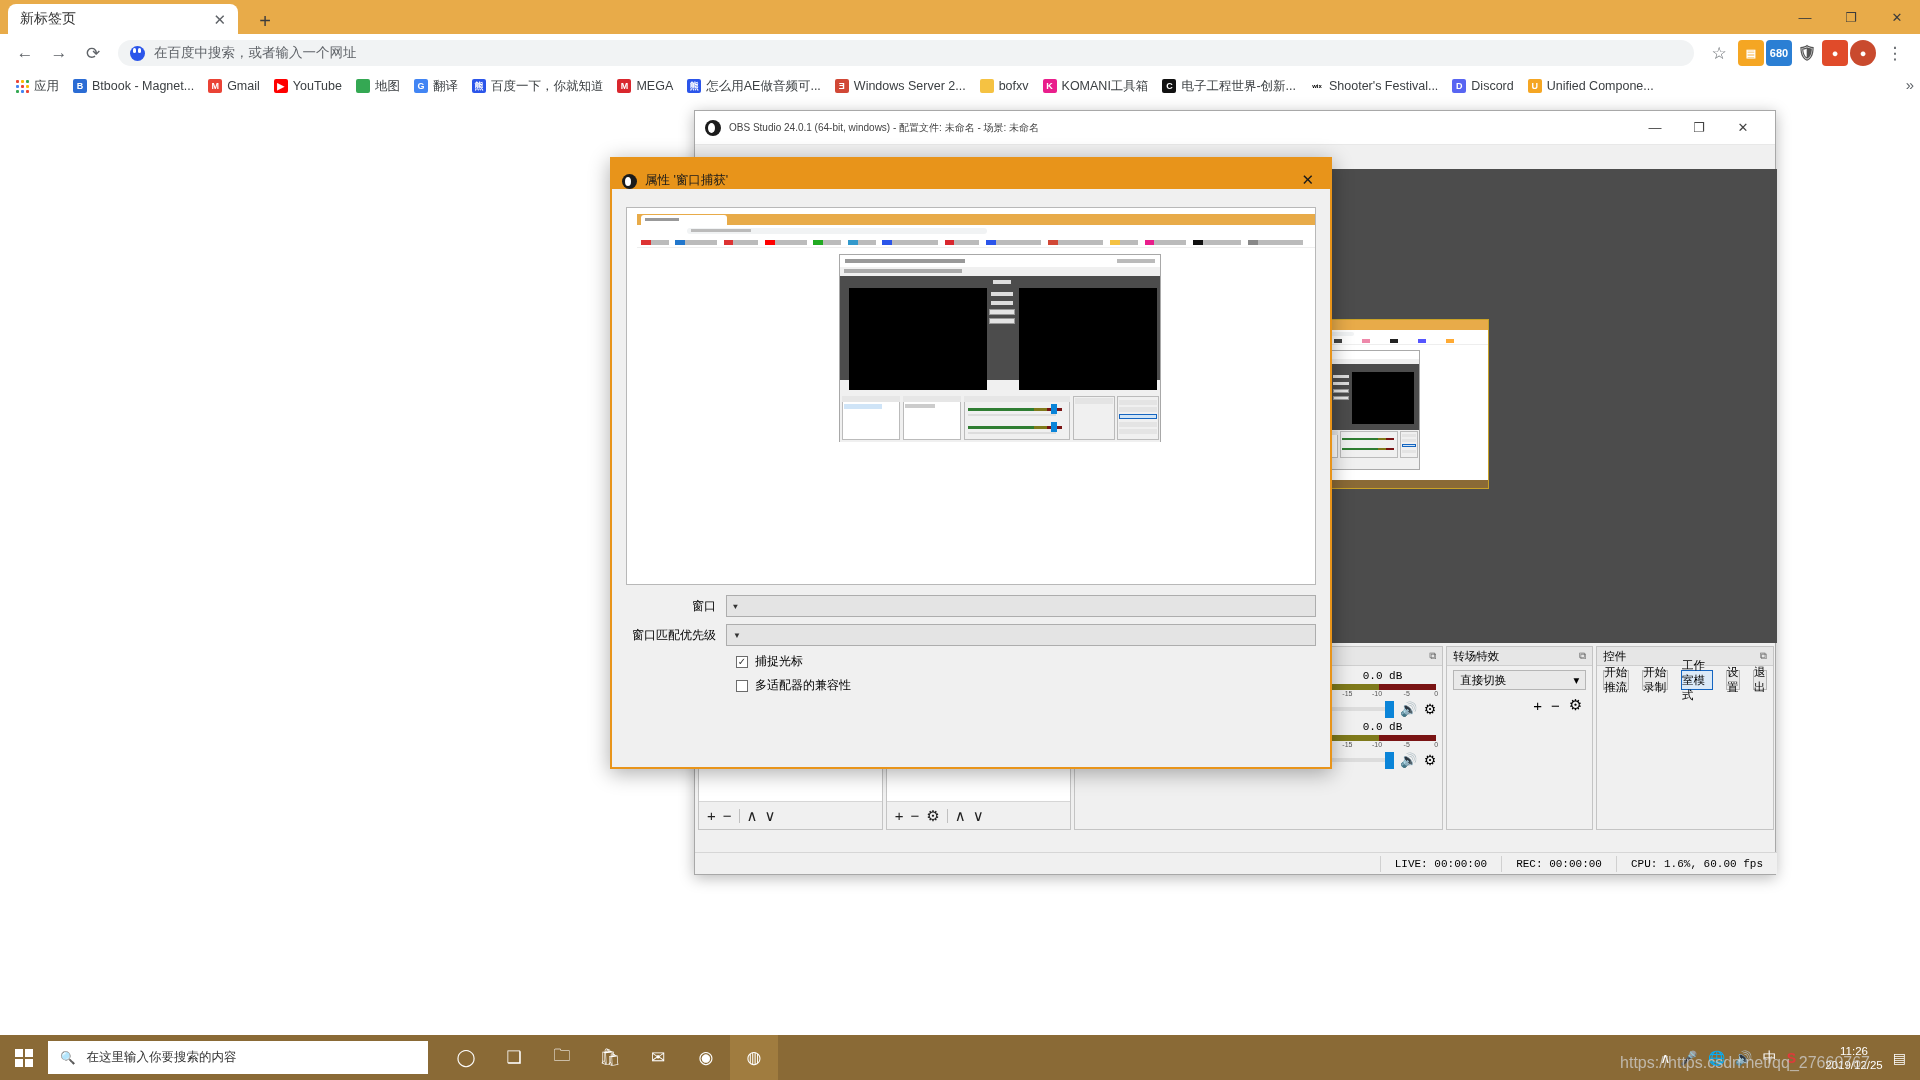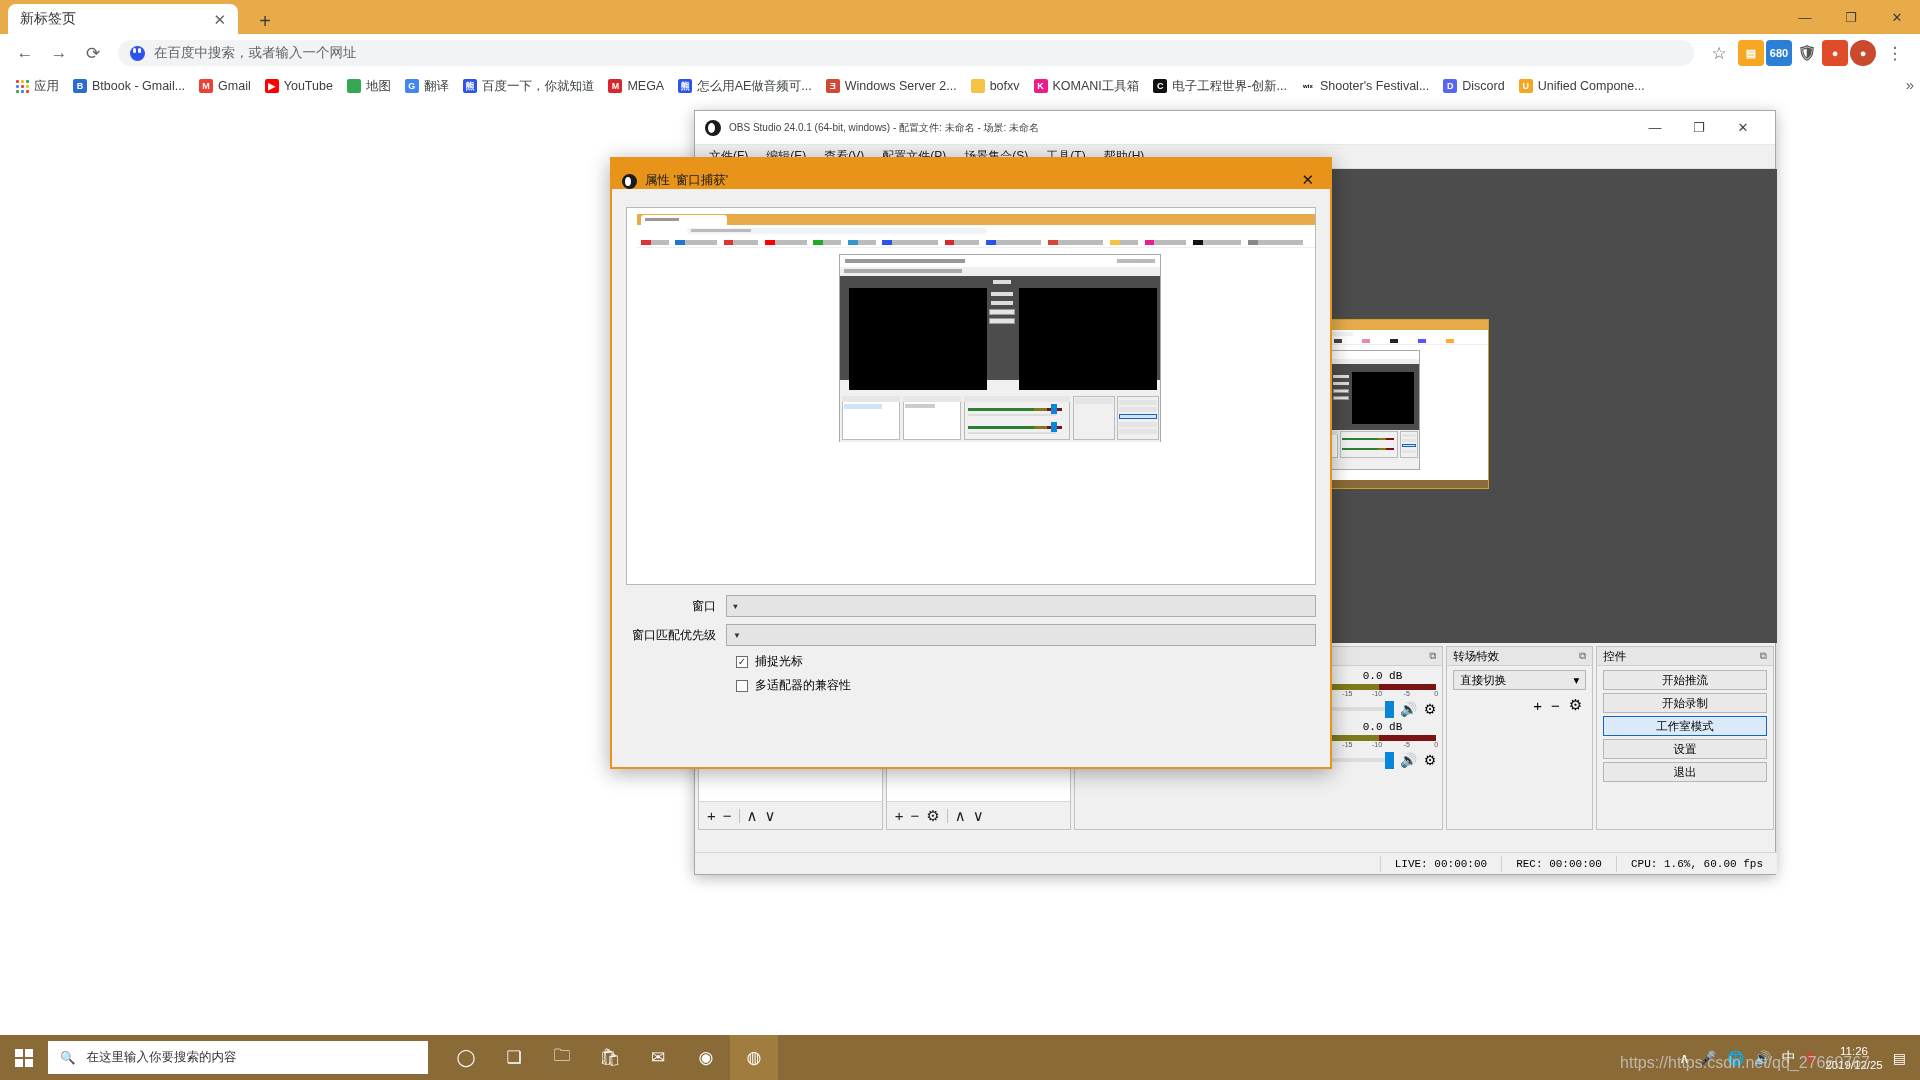--- a/index.html
+++ b/index.html
@@ -85,21 +85,21 @@
   .mix-row { margin-bottom:4px; }
   .mix-db { text-align:right; font-size:11px; font-family:"Liberation Mono", monospace; padding-right:34px; }
   .mix-meter { height:6px; background:linear-gradient(to right,#2f7d32 0%,#2f7d32 70%,#7f7a1b 70%,#7f7a1b 84%,#7a1414 84%,#7a1414 100%); margin:2px 0 0; }
   .mix-scale { height:10px; position:relative; }
   .mix-scale span { position:absolute; top:0; font-size:7px; color:#555; transform:translateX(-50%); }
   .mix-ctl { display:flex; align-items:center; gap:6px; margin-top:1px; }
   .mix-slider { flex:1; height:4px; background:#dcdcdc; border-radius:2px; position:relative; }
   .mix-knob { position:absolute; right:0; top:-6px; width:9px; height:17px; background:#0a84d8; }
   .mix-ico { font-size:14px; cursor:pointer; }
 
-  .ctrl-btns { flex:1; padding:4px 6px; display:flex; flex-direction:column; gap:3px;font-family:Liberation Mono, monospace; }
+  .ctrl-btns { flex:1; padding:4px 6px; display:flex; gap:13px;font-family:Liberation Mono, monospace; }
   .ctrl-btn { height:20px; background:#e9e9e9; border:1px solid #b6b6b6; font-size:11.5px; display:flex; align-items:center; justify-content:center; cursor:pointer; }
   .ctrl-btn.active { background:#dbeaf8; border:1px solid #1565c0; }
   .trans-select { height:20px; background:#e9e9e9; border:1px solid #b6b6b6; display:flex; align-items:center; padding:0 6px; font-size:11.5px; margin:4px 6px 0; cursor:pointer; }
   .trans-select .t { flex:1; }
   .trans-tools { display:flex; align-items:center; justify-content:flex-end; gap:9px; padding:6px 10px 0; font-size:15px; }
 
   .obs-status { position:absolute; left:0; bottom:0; width:1082px; height:22px; background:#f0f0f0; border-top:1px solid #d6d6d6; display:flex; align-items:center; justify-content:flex-end; font-family:"Liberation Mono", monospace; font-size:11px; }
   .obs-status span { padding:0 14px; border-left:1px solid #d0d0d0; height:16px; display:flex; align-items:center; }
 
   
@@ -141,21 +141,21 @@
   #taskbar { position:absolute; left:0; bottom:0; width:1920px; height:45px; background:#8a6a36; display:flex; align-items:center; }
   .start-btn { width:48px; height:45px; display:flex; align-items:center; justify-content:center; cursor:pointer; }
   .win-logo { display:grid; grid-template-columns:repeat(2,8px); grid-template-rows:repeat(2,8px); gap:2px; }
   .win-logo i { background:#fff; display:block; }
   .tb-search { width:380px; height:33px; background:#fff; display:flex; align-items:center; gap:11px; padding:0 12px; font-size:12.5px; color:#333; cursor:text; }
   .tb-apps { display:flex; align-items:center; margin-left:14px; gap:0; }
   .tb-app { width:48px; height:45px; display:flex; align-items:center; justify-content:center; cursor:pointer; position:relative; }
   .tb-app.active { background:#a07c3f; }
   .tray { position:absolute; right:0; display:flex; align-items:center; gap:10px; height:45px; padding-right:14px; }
   .tray-ico { font-size:14px; color:#fff; cursor:pointer; }
-  .tb-clock { color:#fff; font-size:11.5px; line-height:14px; text-align:center; cursor:pointer; }
+  .tb-clock { color:#fff; font-size:11.5px; line-height:14px; text-align:center; cursor:pointer;margin-left:19px; }
   .watermark { position:absolute; right:50px; bottom:8px; font-size:16px; color:rgba(210,210,210,.75); font-family:"Liberation Sans",sans-serif; pointer-events:none; white-space:nowrap; }
 </style>
 </head>
 <body>
 
 <div id="chrome-window">
 
   <div class="tabstrip">
     <div class="tab">
       <span class="tab-title">新标签页</span>
@@ -198,21 +198,21 @@
           <i style="background: rgb(234, 67, 53);"></i>
           <i style="background: rgb(251, 188, 5);"></i>
           <i style="background: rgb(52, 168, 83);"></i>
           <i style="background: rgb(66, 133, 244);"></i>
           <i style="background: rgb(234, 67, 53);"></i>
         </span>
         <span>应用</span>
       </div>
       <div class="bm">
         <span class="bm-ico" style="background: rgb(43, 108, 212);">B</span>
-        <span>Btbook - Gmail...</span>
+        <span>Btbook - Magnet...</span>
       </div>
       <div class="bm">
         <span class="bm-ico" style="background: rgb(234, 67, 53);">M</span>
         <span>Gmail</span>
       </div>
       <div class="bm">
         <span class="bm-ico" style="background: rgb(255, 0, 0);">▶</span>
         <span>YouTube</span>
       </div>
       <div class="bm">
@@ -272,29 +272,20 @@
 <div id="obs-window">
   <div class="obs-title">
     <span class="obs-logo"></span>
     <span class="obs-title-text">OBS Studio 24.0.1 (64-bit, windows) - 配置文件: 未命名 - 场景: 未命名</span>
     <span class="obs-wc">
       <div>—</div>
       <div>❐</div>
       <div>✕</div>
     </span>
   </div>
-  <div class="obs-menu" id="obs-menubar">
-      <span>文件(F)</span>
-      <span>编辑(E)</span>
-      <span>查看(V)</span>
-      <span>配置文件(P)</span>
-      <span>场景集合(S)</span>
-      <span>工具(T)</span>
-      <span>帮助(H)</span>
-    </div>
 
   <div class="obs-preview">
     <div class="preview-label">输出</div>
     <div class="preview-canvas">
 
       <div class="mini" style="left:0;top:0;width:300px;height:10px;background:#e8ab49"></div>
       <div class="mini" style="left:2px;top:1px;width:46px;height:8px;background:#fff;border-radius:2px 2px 0 0"></div>
       <div class="mini" style="left:0;top:10px;width:300px;height:8px;background:#fff"></div>
       <div class="mini" style="left:14px;top:12px;width:150px;height:4px;background:#f1f3f4;border-radius:2px"></div>
       <div class="mini" style="left:0;top:18px;width:300px;height:7px;background:#fff;border-bottom:1px solid #eee"></div>

